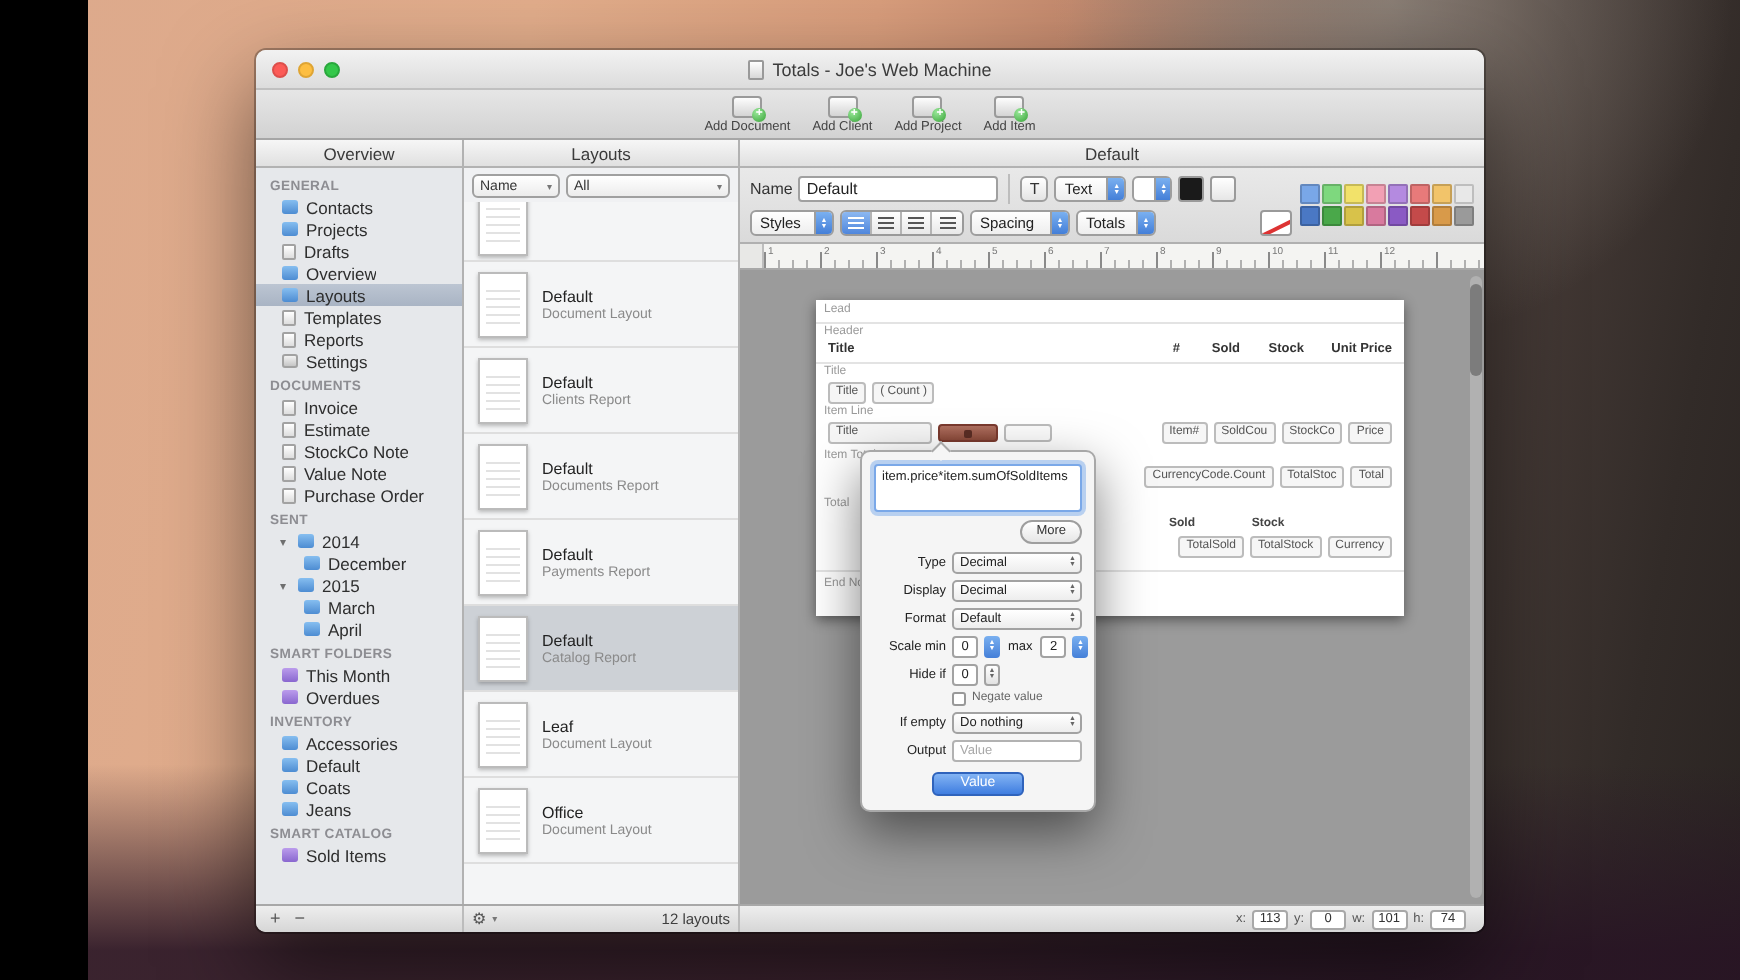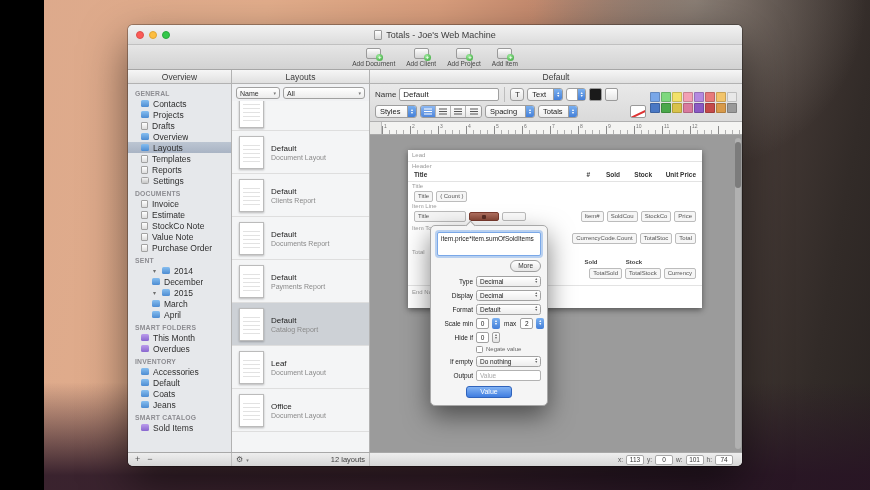--- a/index.html
+++ b/index.html
@@ -31,21 +31,21 @@
   .ph{display:flex;align-items:center;justify-content:center;border-right:1px solid #b2b2b2}
   .ph-o{width:104px}.ph-l{width:138px}.ph-e{flex:1;border-right:none}
 
   .content{flex:1;display:flex;min-height:0}
 
   
   .sidebar{width:104px;background:#e6e8eb;border-right:1px solid #b2b2b2;padding-top:4px;overflow:hidden;font-size:8.5px;color:#2e2e2e}
   .sec{margin-bottom:2px}
   .sec-title{font-size:6.8px;font-weight:bold;color:#8d8d92;padding:2px 0 1px 7px;letter-spacing:.2px}
   .s-item{display:flex;align-items:center;gap:4px;height:11px;padding-left:13px;white-space:nowrap}
-  .s-item.tree{padding-left:23px}
+  .s-item.tree{padding-left:10px}
   .s-item.ind{padding-left:24px}
   .s-item.sel{background:linear-gradient(#bcc5d2,#a9b4c4)}
   .tri{width:7px;font-size:6px;color:#6f6f6f;text-align:center;flex:0 0 7px}
   .s-icon{width:8px;height:7px;border-radius:1.5px;flex:0 0 8px}
   .i-blue{background:linear-gradient(#86bef0,#4d8cd2)}
   .i-purple{background:linear-gradient(#bb9cec,#8967cf)}
   .i-gray{background:linear-gradient(#f2f2f2,#c6c6c6);border:1px solid #a2a2a2}
   .i-doc{width:7px;height:8px;border-radius:1px;background:linear-gradient(#fff,#ddd);border:1px solid #a2a2a2;flex:0 0 7px}
   .s-label{overflow:hidden;text-overflow:ellipsis}
 

